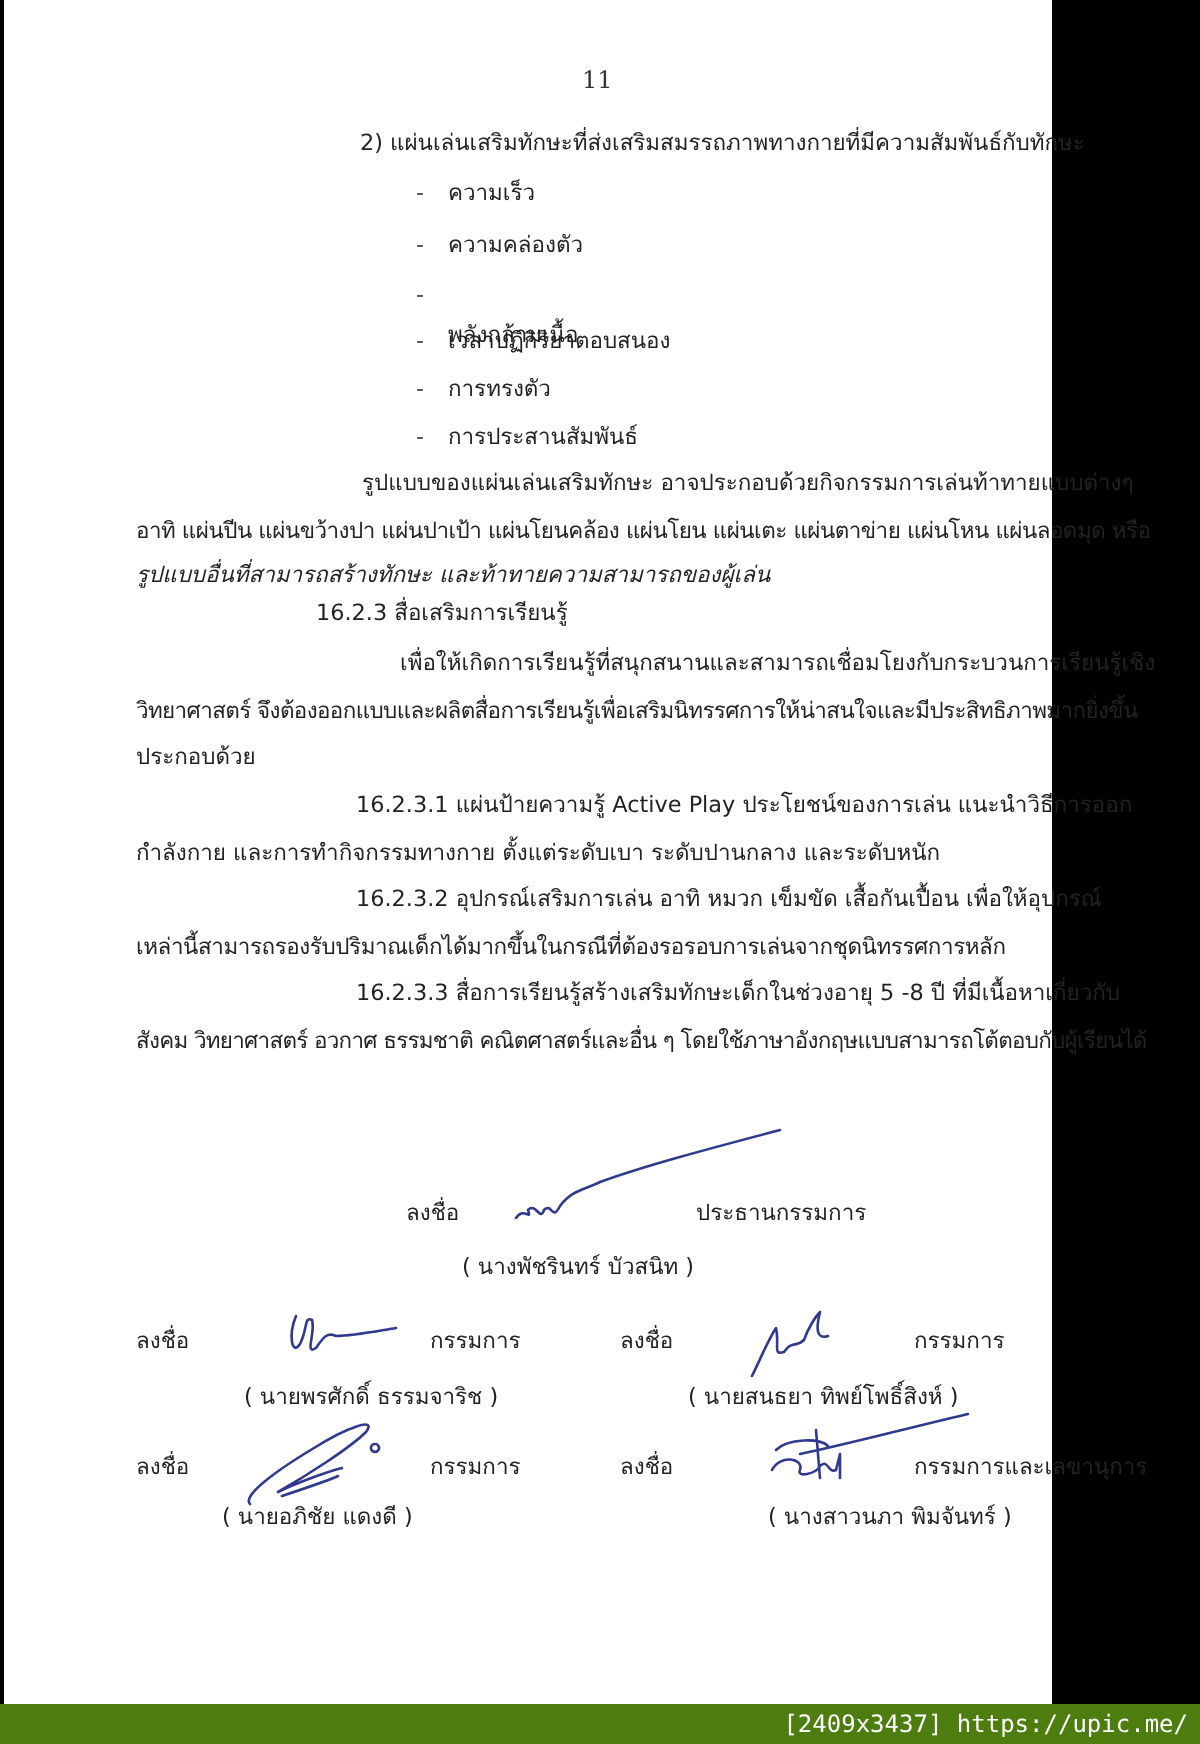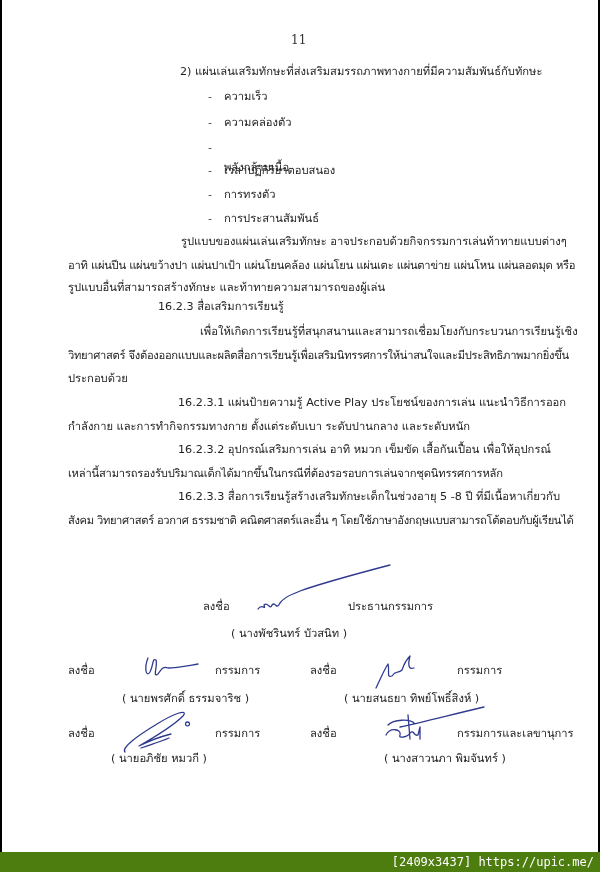--- a/index.html
+++ b/index.html
@@ -1,17 +1,17 @@
 <!DOCTYPE html>
 <html><head>
 <meta charset="utf-8">
 <style>
   html, body { margin:0; padding:0; }
   body { width:600px; height:872px; background:#000; position:relative; overflow:hidden; font-family:"DejaVu Sans", sans-serif; }
-  .page { position:absolute; left:2px; top:0; width:596px; height:852px; background:#fff; }
+  .page { position:absolute; left:2px; top:0; width:524px; height:852px; background:#fff; }
   .footer { position:absolute; left:0; top:852px; width:600px; height:20px; background:#4d7c0f; color:#fff; font-family:"DejaVu Sans Mono", monospace; font-size:12px; line-height:20px; text-align:right; padding-right:6px; box-sizing:border-box; }
   .t { position:absolute; font-size:11.2px; color:#222; white-space:nowrap; line-height:14px; }
   .pnum { font-family:"DejaVu Serif", serif; font-size:12px; color:#333; }
   .dash { position:absolute; font-size:11px; color:#444; }
   svg.sig { position:absolute; overflow:visible; }
   svg.sig path { fill:none; stroke:#2f3a8f; stroke-width:1.3; stroke-linecap:round; stroke-linejoin:round; }
 </style>
 </head>
 <body>
 
@@ -29,21 +29,21 @@
   <div class="t" style="left:222px; top:141px;margin-top:20px;">พลังกล้ามเนื้อ</div>
   <div class="dash" style="left:206px; top:164px;">-</div>
   <div class="t" style="left:222px; top:164px;">เวลาปฏิกิริยาตอบสนอง</div>
   <div class="dash" style="left:206px; top:188px;">-</div>
   <div class="t" style="left:222px; top:188px;">การทรงตัว</div>
   <div class="dash" style="left:206px; top:212px;">-</div>
   <div class="t" style="left:222px; top:212px;">การประสานสัมพันธ์</div>
 
   <div class="t" style="left:179px; top:235px;">รูปแบบของแผ่นเล่นเสริมทักษะ อาจประกอบด้วยกิจกรรมการเล่นท้าทายแบบต่างๆ</div>
   <div class="t" style="left:66px; top:259px; letter-spacing:-0.25px;">อาทิ แผ่นปีน แผ่นขว้างปา แผ่นปาเป้า แผ่นโยนคล้อง แผ่นโยน แผ่นเตะ แผ่นตาข่าย แผ่นโหน แผ่นลอดมุด หรือ</div>
-  <div class="t" style="left:66px; top:281px;">รูปแบบอื่นที่สามารถสร้างทักษะ และท้าทายความสามารถของผู้เล่น</div>
+  <div class="t" style="left:66px; top:281px;font-style:italic;">รูปแบบอื่นที่สามารถสร้างทักษะ และท้าทายความสามารถของผู้เล่น</div>
 
   <div class="t" style="left:156px; top:300px;">16.2.3 สื่อเสริมการเรียนรู้</div>
   <div class="t" style="left:198px; top:325px;">เพื่อให้เกิดการเรียนรู้ที่สนุกสนานและสามารถเชื่อมโยงกับกระบวนการเรียนรู้เชิง</div>
   <div class="t" style="left:66px; top:349px; letter-spacing:-0.3px;">วิทยาศาสตร์ จึงต้องออกแบบและผลิตสื่อการเรียนรู้เพื่อเสริมนิทรรศการให้น่าสนใจและมีประสิทธิภาพมากยิ่งขึ้น</div>
   <div class="t" style="left:66px; top:372px;">ประกอบด้วย</div>
 
   <div class="t" style="left:176px; top:396px;">16.2.3.1 แผ่นป้ายความรู้ Active Play ประโยชน์ของการเล่น แนะนำวิธีการออก</div>
   <div class="t" style="left:66px; top:420px;">กำลังกาย และการทำกิจกรรมทางกาย ตั้งแต่ระดับเบา ระดับปานกลาง และระดับหนัก</div>
 
   <div class="t" style="left:176px; top:443px;">16.2.3.2 อุปกรณ์เสริมการเล่น อาทิ หมวก เข็มขัด เสื้อกันเปื้อน เพื่อให้อุปกรณ์</div>
@@ -71,21 +71,21 @@
     <path d="M2,34 C6,26 10,16 14,10 C16,18 12,24 18,22 C22,16 24,20 28,16 C30,10 34,4 36,2 C34,10 34,16 40,14"></path>
   </svg>
   <div class="t" style="left:455px; top:664px;">กรรมการ</div>
   <div class="t" style="left:342px; top:692px;">( นายสนธยา  ทิพย์โพธิ์สิงห์ )</div>
 
   <div class="t" style="left:66px; top:727px;">ลงชื่อ</div>
   <svg class="sig" style="left:115px; top:708px;" width="80" height="48">
     <path d="M8,44 C4,40 20,28 40,16 C56,6 72,0 66,8 C58,16 36,30 22,38 C30,34 46,28 54,26 M24,40 C36,36 48,32 52,30 M70,14 a2,2 0 1,0 1,0"></path>
   </svg>
   <div class="t" style="left:213px; top:727px;">กรรมการ</div>
-  <div class="t" style="left:109px; top:752px;">( นายอภิชัย หมวกี )</div>
+  <div class="t" style="left:109px; top:752px;">( นายอภิชัย แดงดี )</div>
 
   <div class="t" style="left:308px; top:727px;">ลงชื่อ</div>
   <svg class="sig" style="left:378px; top:705px;" width="110" height="40">
     <path d="M8,20 C14,14 30,14 34,18 M6,30 C10,22 22,24 20,30 C18,34 28,32 30,28 C34,24 34,32 38,30 L40,22 L40,34 M20,22 C40,18 70,10 104,2 M28,10 L30,34"></path>
   </svg>
   <div class="t" style="left:455px; top:727px;">กรรมการและเลขานุการ</div>
   <div class="t" style="left:346px; top:752px;margin-left:36px;">( นางสาวนภา  พิมจันทร์  )</div>
 
 </div>
 

